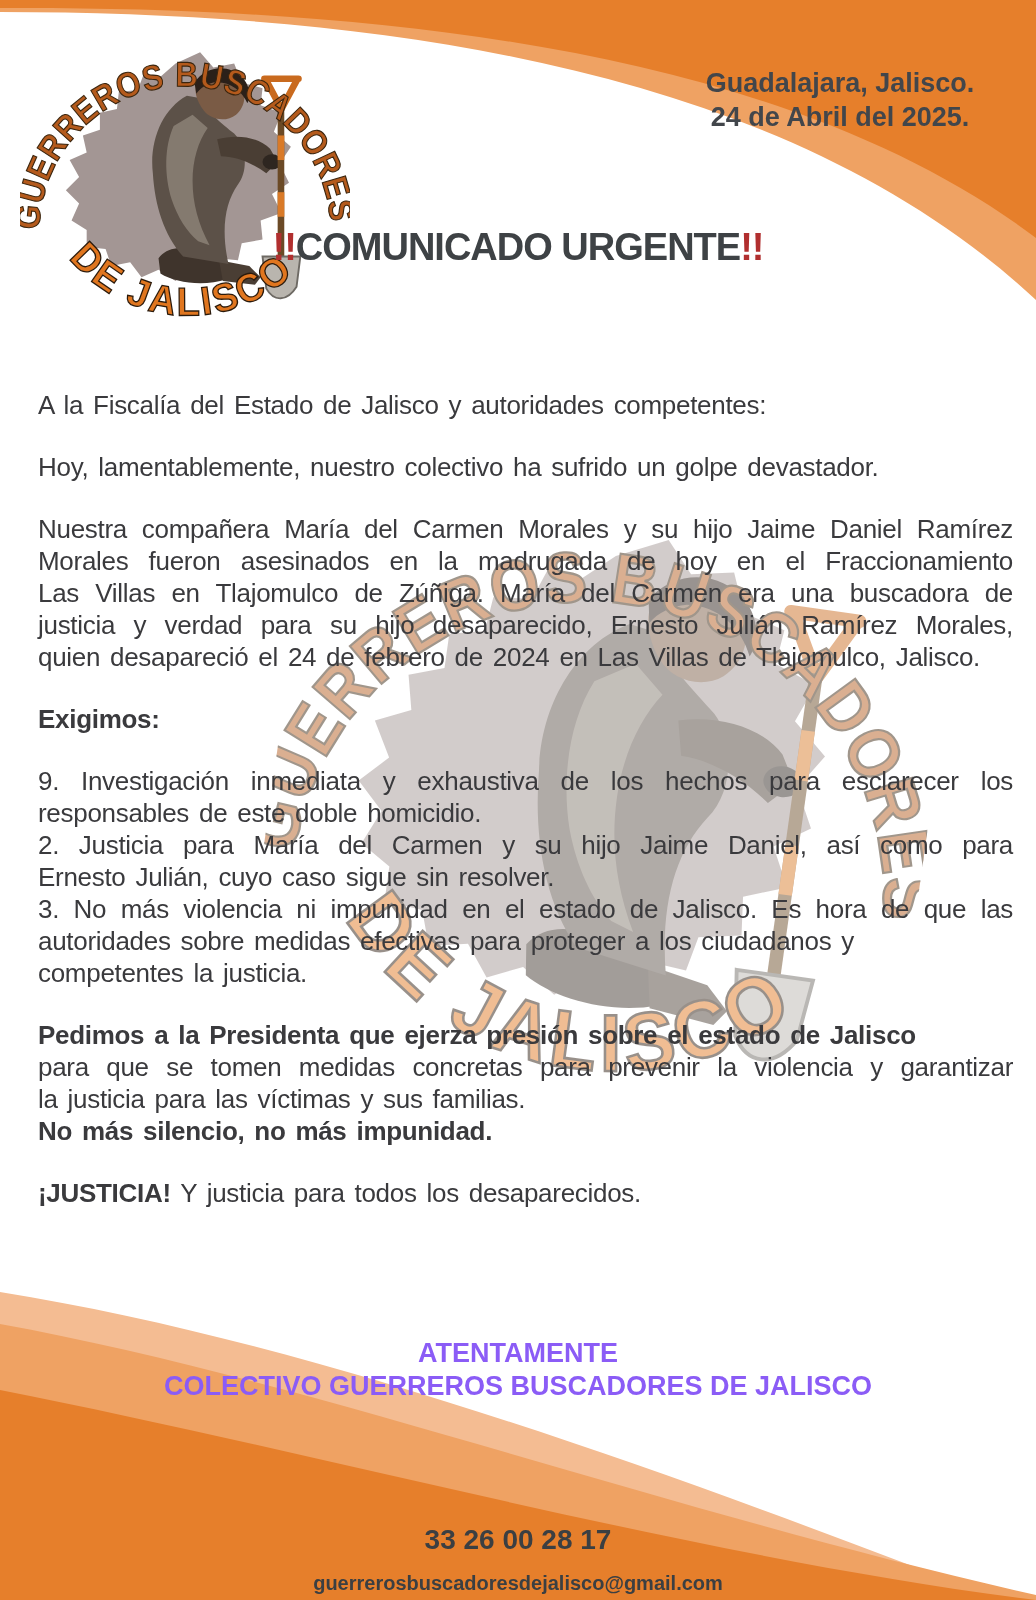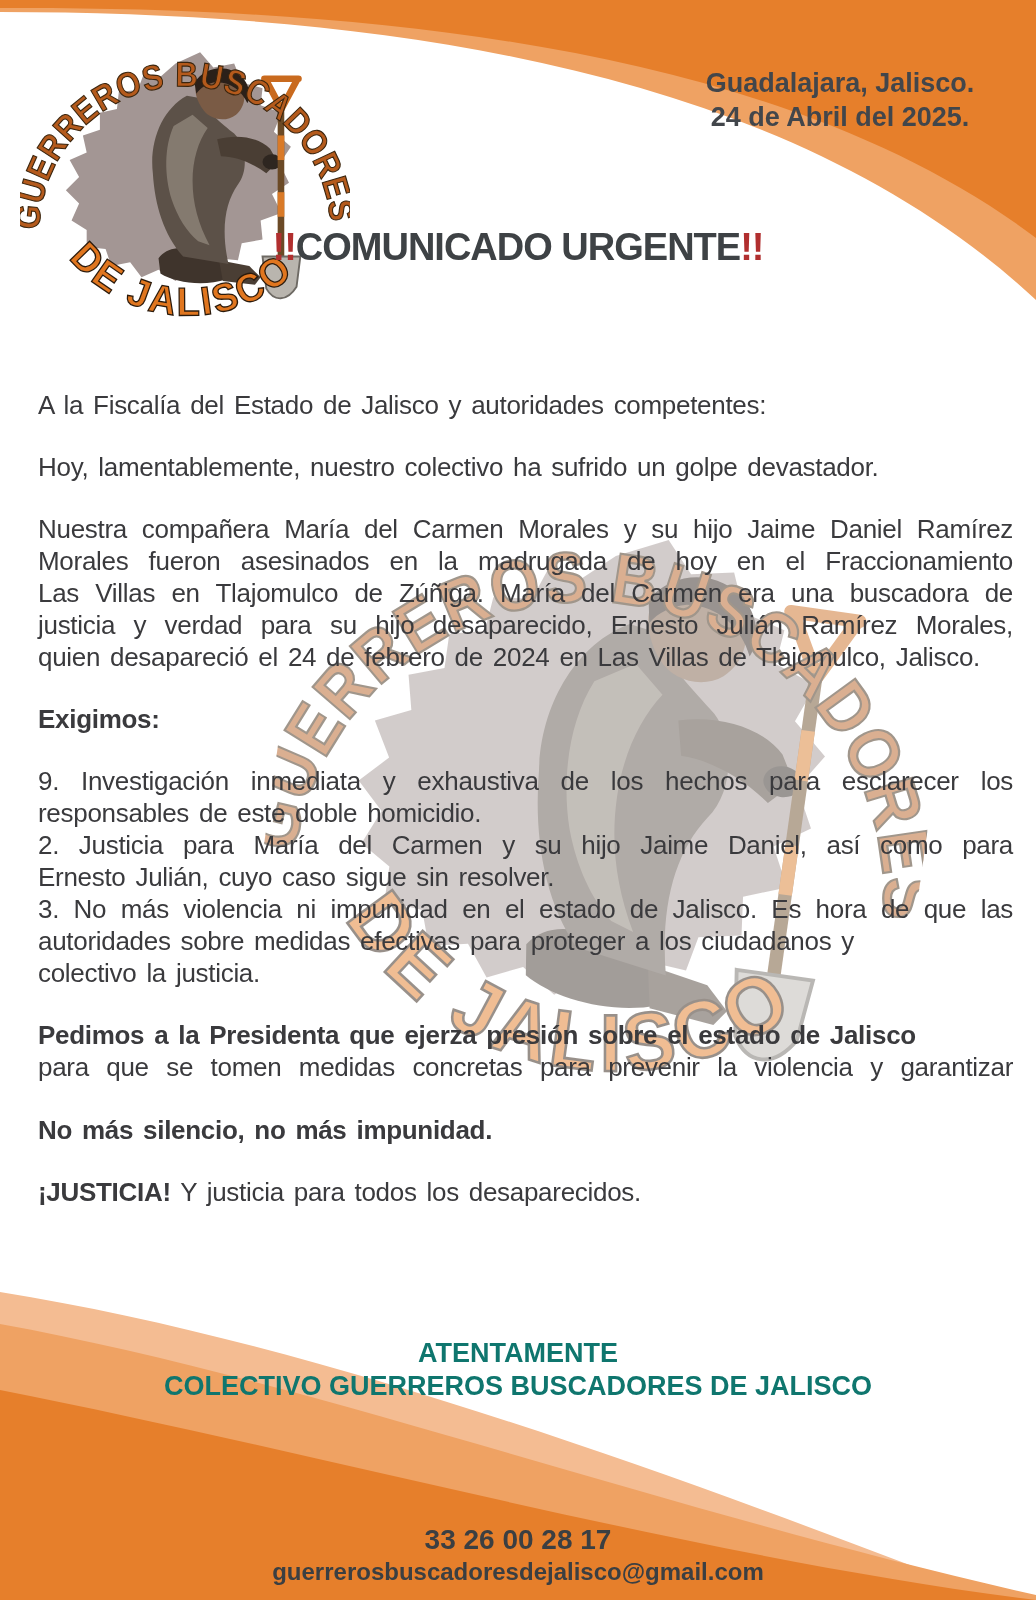--- a/index.html
+++ b/index.html
@@ -40,28 +40,28 @@
   .line{
     font-size:26px;line-height:32px;word-spacing:3px;letter-spacing:-0.3px;
     white-space:normal;
   }
   .line.bold{font-weight:bold;}
   .line b{font-weight:bold;}
   .line.just{text-align:justify;text-align-last:justify;}
   .signature{
     position:absolute;left:0;right:0;top:1337px;z-index:2;
     text-align:center;font-weight:bold;font-size:27px;line-height:33px;
-    color:#0f766e;
+    color:#8b5cf6;
   }
   .footer-contact{
     position:absolute;left:0;right:0;top:1524px;z-index:2;
     text-align:center;font-weight:bold;color:#3B3F42;
   }
   .footer-contact .phone{font-size:28px;line-height:32px;}
-  .footer-contact .email{font-size:24px;line-height:32px;}
+  .footer-contact .email{font-size:20px;line-height:32px;margin-top:11px;}
 </style>
 </head>
 <body>
 
 <div class="page">
 
   <svg class="hdr-curves" width="1036" height="320" viewBox="0 0 1036 320">
     <path d="M0,0 H1036 V300 C 800,80 420,12 0,12 Z" fill="#EFA263"></path>
     <path d="M0,0 H1036 V238 C 800,60 420,6 0,8 Z" fill="#E67F2B"></path>
   </svg>
@@ -164,27 +164,28 @@
       <div class="para" style="margin-top: 30px;">
         <div class="line bold">Exigimos:</div>
       </div>
       <div class="para" style="margin-top: 30px;">
         <div class="line just">9. Investigación inmediata y exhaustiva de los hechos para esclarecer los</div>
         <div class="line">responsables de este doble homicidio.</div>
         <div class="line just">2. Justicia para María del Carmen y su hijo Jaime Daniel, así como para</div>
         <div class="line">Ernesto Julián, cuyo caso sigue sin resolver.</div>
         <div class="line just">3. No más violencia ni impunidad en el estado de Jalisco. Es hora de que las</div>
         <div class="line">autoridades sobre medidas efectivas para proteger a los ciudadanos y</div>
-        <div class="line">colectivo la justicia.</div>
+        <div class="line">competentes la justicia.</div>
       </div>
       <div class="para" style="margin-top: 30px;">
         <div class="line bold">Pedimos a la Presidenta que ejerza presión sobre el estado de Jalisco</div>
         <div class="line just">para que se tomen medidas concretas para prevenir la violencia y garantizar</div>
-      </div>
-      <div class="para" style="margin-top: 31px;">
+        <div class="line">la justicia para las víctimas y sus familias.</div>
+      </div>
+      <div class="para" style="">
         <div class="line bold">No más silencio, no más impunidad.</div>
       </div>
       <div class="para" style="margin-top: 30px;">
         <div class="line"><b>¡JUSTICIA!</b> Y justicia para todos los desaparecidos.</div>
       </div>
     </div>
 
   <div class="signature">
     <div>ATENTAMENTE</div>
     <div>COLECTIVO GUERREROS BUSCADORES DE JALISCO</div>

